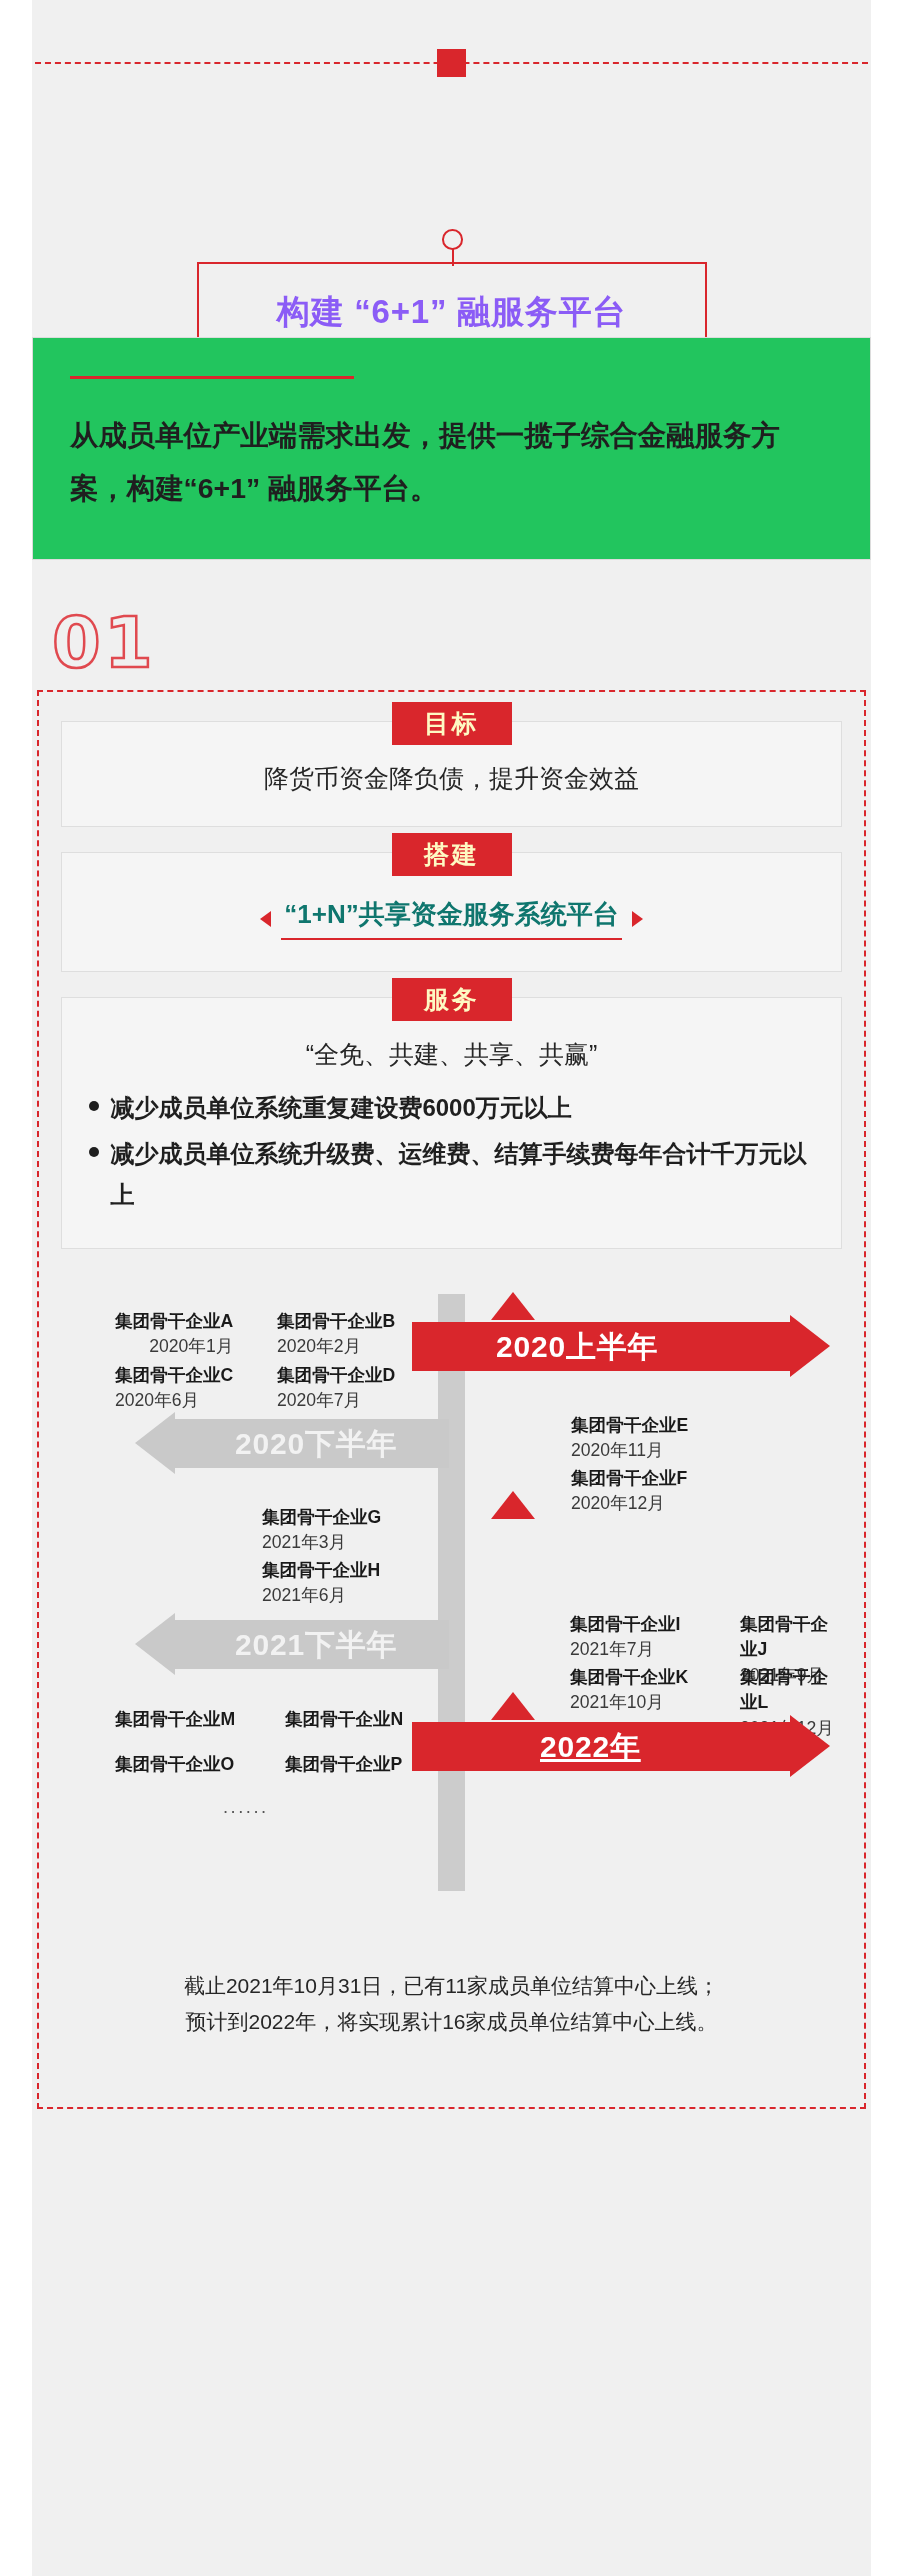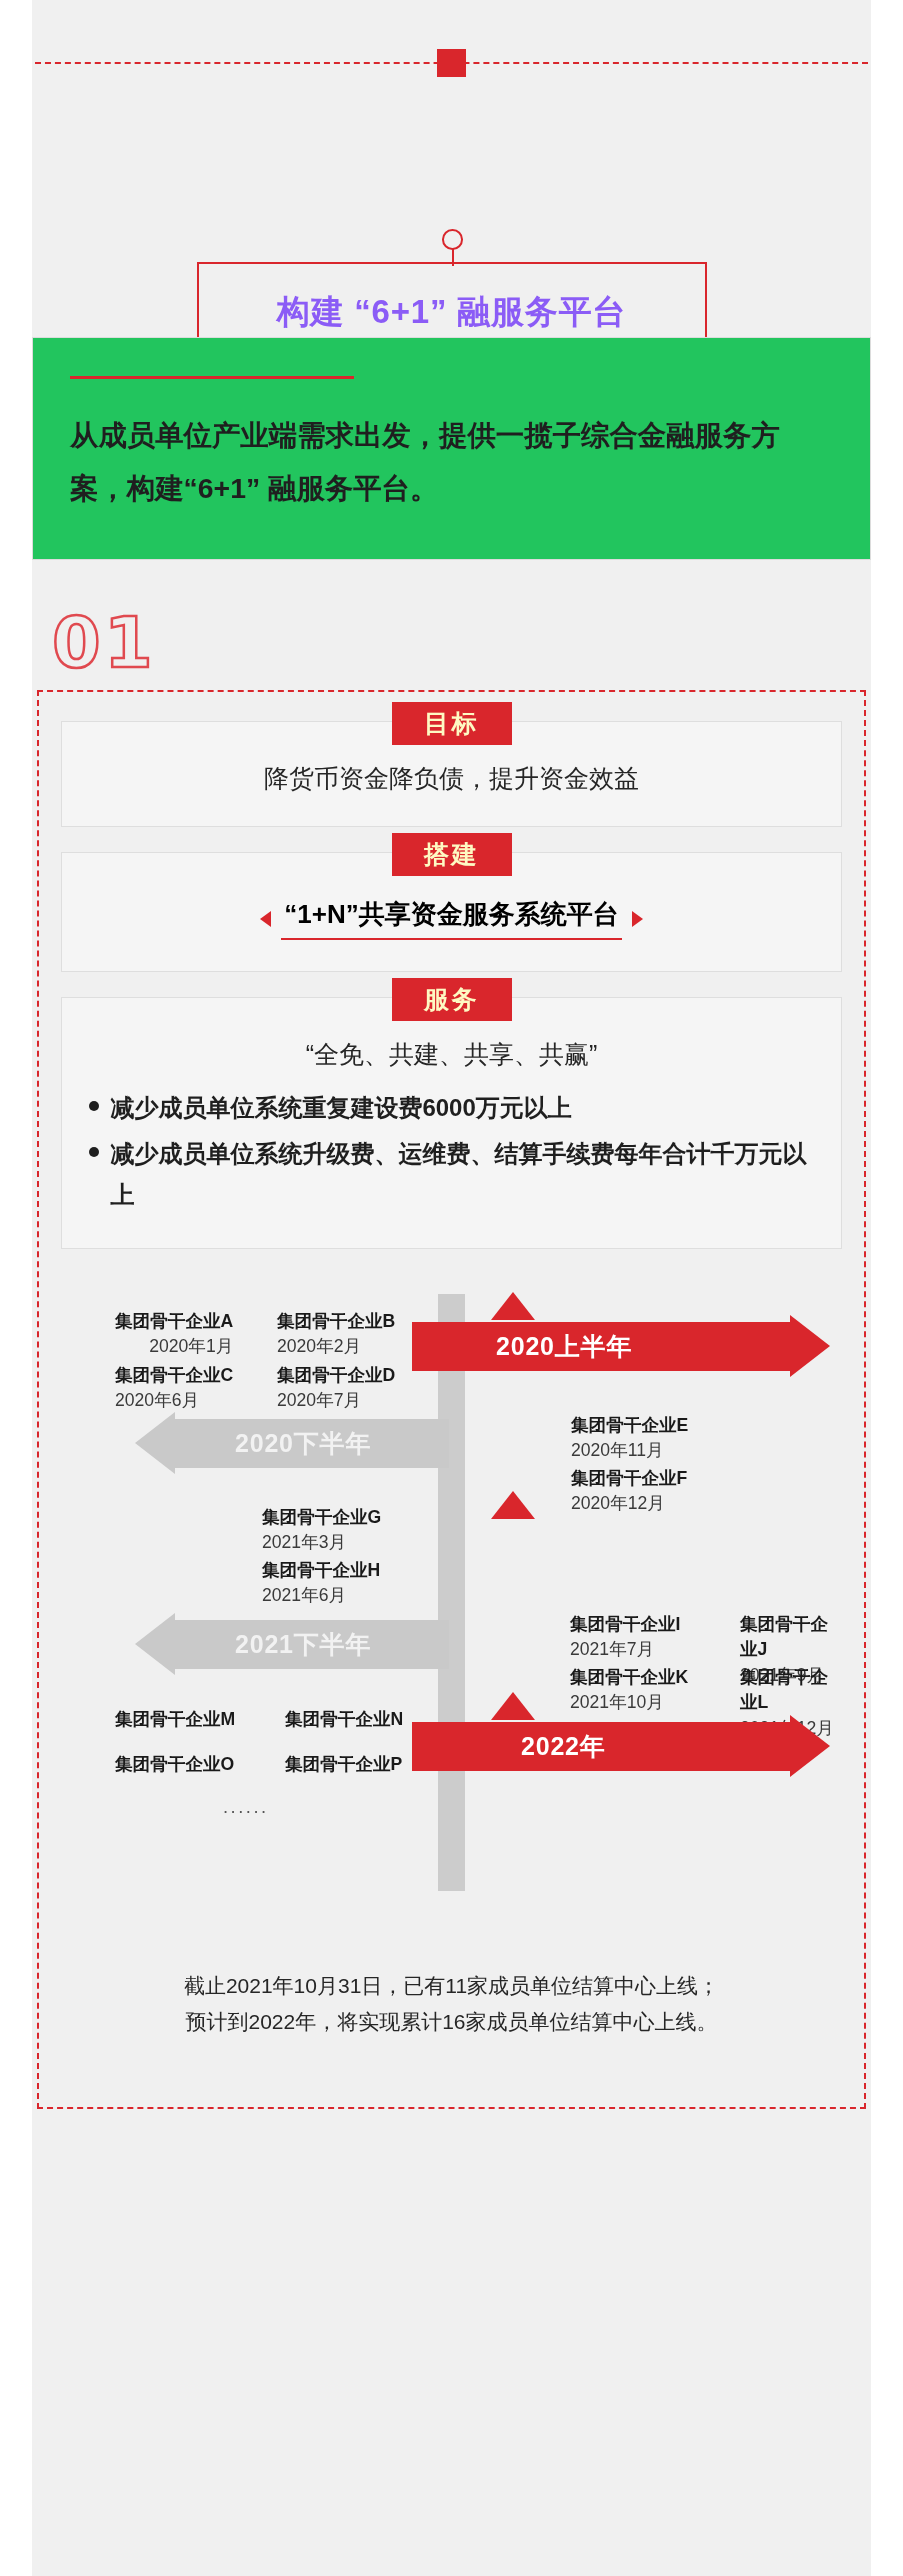--- a/index.html
+++ b/index.html
@@ -175,21 +175,21 @@
   .platform-line {
     display:flex;
     align-items:center;
     justify-content:center;
     gap:10px;
     padding:8.4px 0 3.3px 0;
   }
   .platform-name {
     font-size:26px;
     font-weight:bold;
-    color:#000000;
+    color:#0f766e;
     border-bottom:2.5px solid #d9262c;
     padding:0 3.3px 6.7px 3.3px;
   }
   .tri-left, .tri-right {
     width:0;height:0;
     border-top:8.4px solid transparent;
     border-bottom:8.4px solid transparent;
   }
   .tri-left { border-right:11.7px solid #d9262c; }
   .tri-right { border-left:11.7px solid #d9262c; }
@@ -250,21 +250,21 @@
     position:absolute;
     left:0; top:-6.7px;
     width:0;height:0;
     border-top:31px solid transparent;
     border-bottom:31px solid transparent;
     border-right:40px solid #c9c9c9;
   }
   .arrow-label {
     position:absolute;
     top:0; height:67px; line-height:49px;
-    font-size:25px; font-weight:bold;
+    font-size:30px; font-weight:bold;
     letter-spacing:0.8px;
   }
   .label-red { color:#fff; }
   .label-grey { color:#f2f2f2; }
 
   .notch-red {
     position:absolute;
     width:0;height:0;
     border-left:22px solid transparent;
     border-right:22px solid transparent;
@@ -415,21 +415,21 @@
           <div class="ent-date">2021年10月</div>
         </div>
         <div class="ent-block" style="left:679px; top:371px;">
           <div class="ent-name">集团骨干企业L</div>
           <div class="ent-date">2021年12月</div>
         </div>
 
         <div class="arrow-red" style="left:351px; right:11.7px; top:428px;">
           <div class="body"></div>
           <div class="head"></div>
-          <div class="arrow-label label-red" style="left:109px;">2022年</div>
+          <div class="arrow-label label-red" style="left:128px;text-decoration:underline;">2022年</div>
         </div>
         <div class="notch-red" style="left:430px; top:398px; border-bottom:28.4px solid #d9262c;"></div>
 
         <div class="ent-block" style="left:54px; top:413px;">
           <div class="ent-name">集团骨干企业M</div>
         </div>
         <div class="ent-block" style="left:224px; top:413px;">
           <div class="ent-name">集团骨干企业N</div>
         </div>
         <div class="ent-block" style="left:54px; top:458px;">

